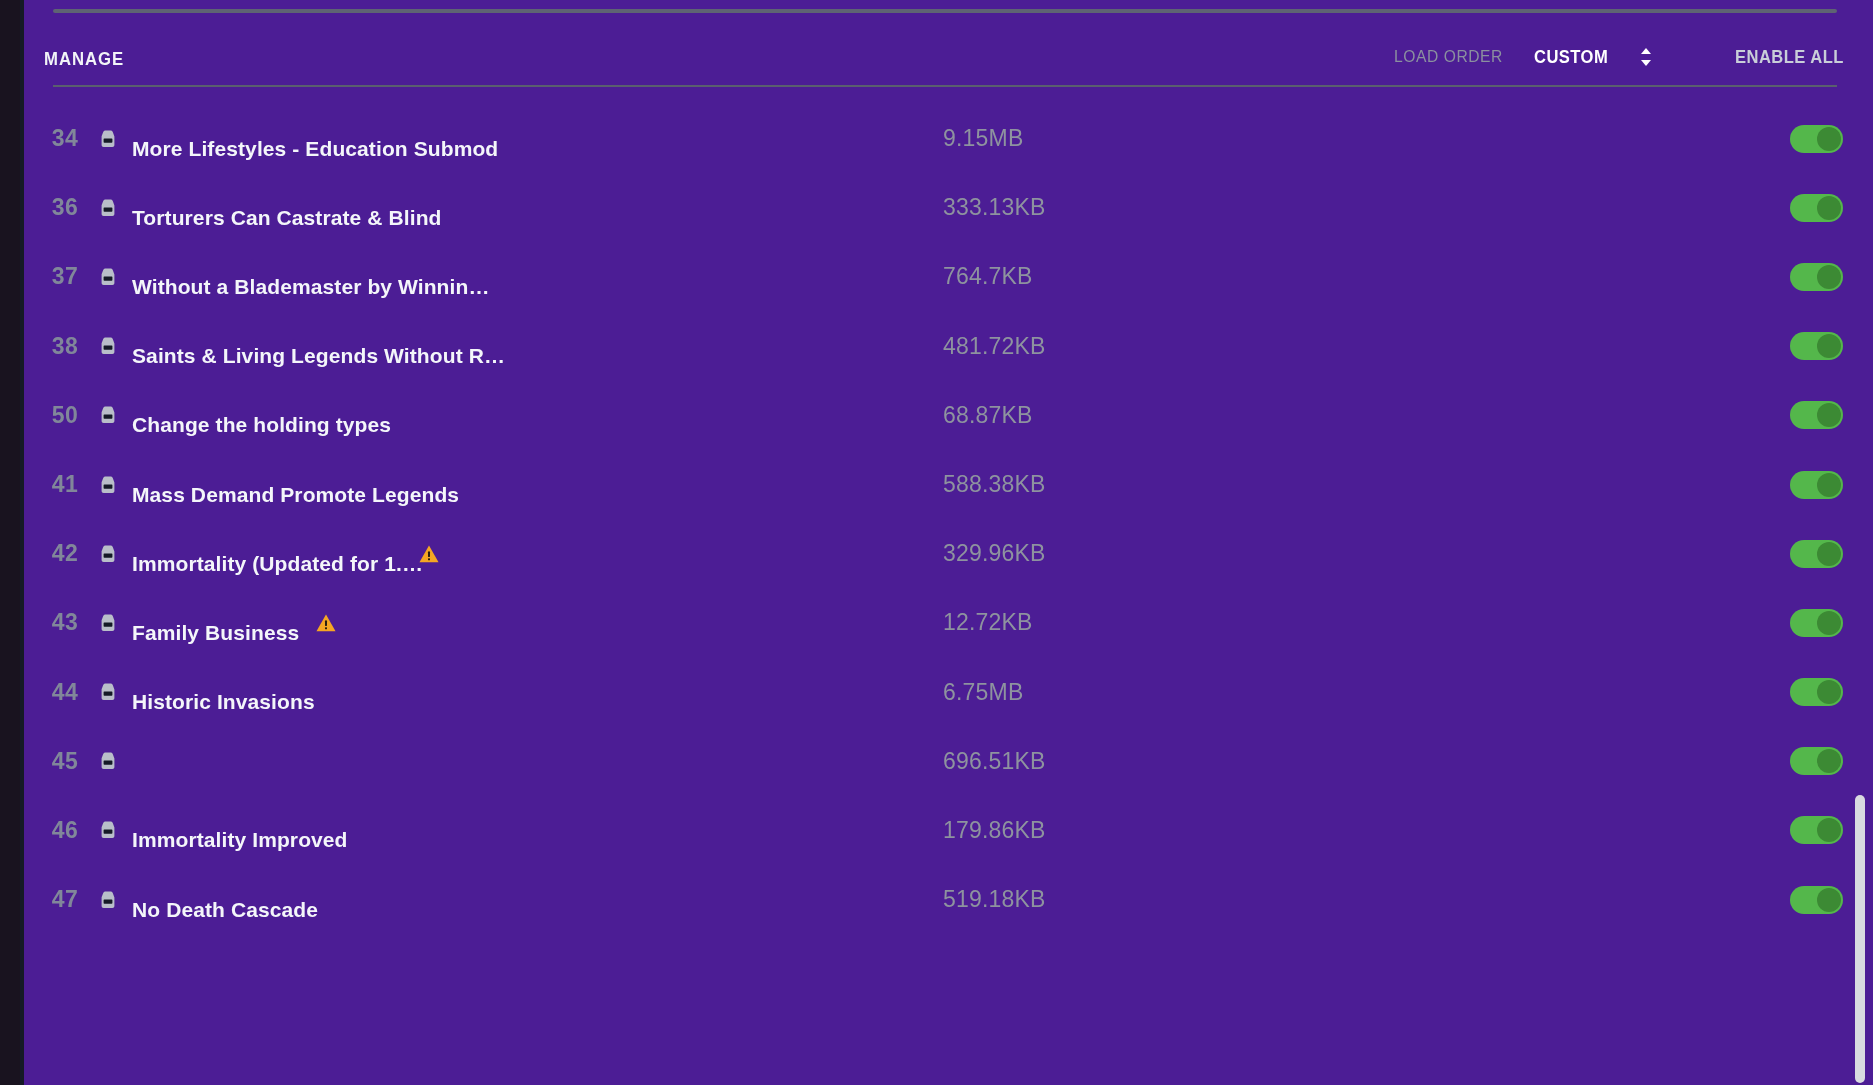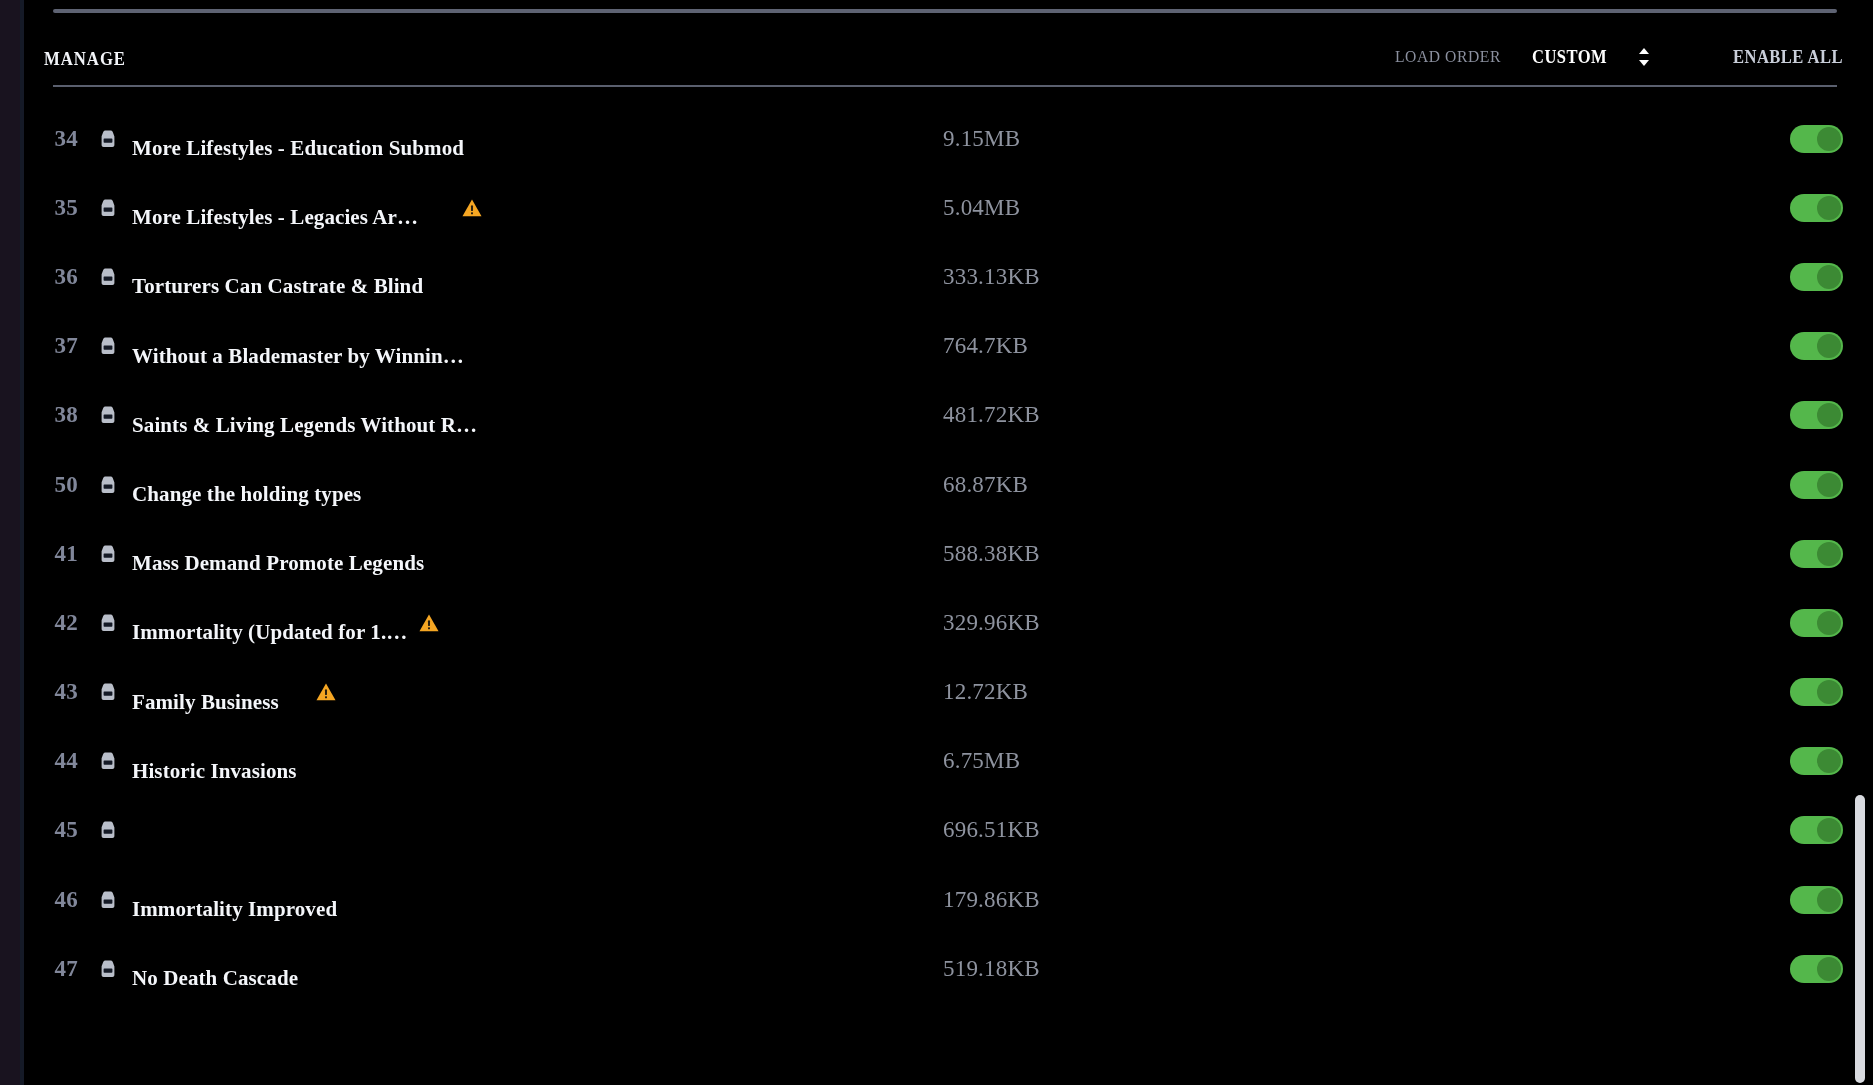--- a/index.html
+++ b/index.html
@@ -209,21 +209,21 @@
     background:#d9dbe0;
     cursor:pointer;
   }
 </style>
 </head>
 <body>
 
 <div id="edge-strip"></div>
 <div id="edge-strip2"></div>
 
-<div id="panel" style="background: #000000; font-family: Liberation Serif, serif;">
+<div id="panel" style="background: #4c1d95;">
 
   <div id="top-rule"></div>
 
   <div id="header">
     <div id="manage-title">MANAGE</div>
 
     <div id="header-right">
       <span class="hdr-label">LOAD ORDER</span>
       <span class="hdr-value">CUSTOM</span>
       <span id="sort-toggle-icon">
@@ -245,37 +245,20 @@
   <path d="M5.6 9.6 C5.6 9.6 7.2 4.6 7.9 4.1 C8.4 3.7 9 3.6 12 3.6 C15 3.6 15.6 3.7 16.1 4.1 C16.8 4.6 18.4 9.6 18.4 9.6 L18.4 18 C18.4 19.2 17.6 20 16.4 20 L7.6 20 C6.4 20 5.6 19.2 5.6 18 Z" fill="#b9bec9"></path>
   <rect x="7.6" y="11.4" width="8.8" height="4.4" rx="0.7" fill="#151a26"></rect>
 </svg></span>
         <div class="mod-name">More Lifestyles - Education Submod</div>
         <div class="mod-size">9.15MB</div>
         <div class="toggle">
           <div class="knob"></div>
         </div>
       </div>
       <div class="mod-row">
-        <div class="row-index">35</div>
-        <span class="drive-icon"><svg viewBox="0 0 24 24" width="24" height="24">
-  <path d="M5.6 9.6 C5.6 9.6 7.2 4.6 7.9 4.1 C8.4 3.7 9 3.6 12 3.6 C15 3.6 15.6 3.7 16.1 4.1 C16.8 4.6 18.4 9.6 18.4 9.6 L18.4 18 C18.4 19.2 17.6 20 16.4 20 L7.6 20 C6.4 20 5.6 19.2 5.6 18 Z" fill="#b9bec9"></path>
-  <rect x="7.6" y="11.4" width="8.8" height="4.4" rx="0.7" fill="#151a26"></rect>
-</svg></span>
-        <div class="mod-name">More Lifestyles - Legacies Ar…</div>
-        <span class="warn-icon" style="left: 436.9px;"><svg viewBox="0 0 24 24" width="22" height="22">
-  <path d="M12 2.6 L22.4 21 L1.6 21 Z" fill="#f5a623"></path>
-  <rect x="10.9" y="9" width="2.2" height="6.4" rx="1" fill="#2b2010"></rect>
-  <rect x="10.9" y="16.6" width="2.2" height="2.3" rx="0.6" fill="#2b2010"></rect>
-</svg></span>
-        <div class="mod-size">5.04MB</div>
-        <div class="toggle">
-          <div class="knob"></div>
-        </div>
-      </div>
-      <div class="mod-row">
         <div class="row-index">36</div>
         <span class="drive-icon"><svg viewBox="0 0 24 24" width="24" height="24">
   <path d="M5.6 9.6 C5.6 9.6 7.2 4.6 7.9 4.1 C8.4 3.7 9 3.6 12 3.6 C15 3.6 15.6 3.7 16.1 4.1 C16.8 4.6 18.4 9.6 18.4 9.6 L18.4 18 C18.4 19.2 17.6 20 16.4 20 L7.6 20 C6.4 20 5.6 19.2 5.6 18 Z" fill="#b9bec9"></path>
   <rect x="7.6" y="11.4" width="8.8" height="4.4" rx="0.7" fill="#151a26"></rect>
 </svg></span>
         <div class="mod-name">Torturers Can Castrate &amp; Blind</div>
         <div class="mod-size">333.13KB</div>
         <div class="toggle">
           <div class="knob"></div>
         </div>

